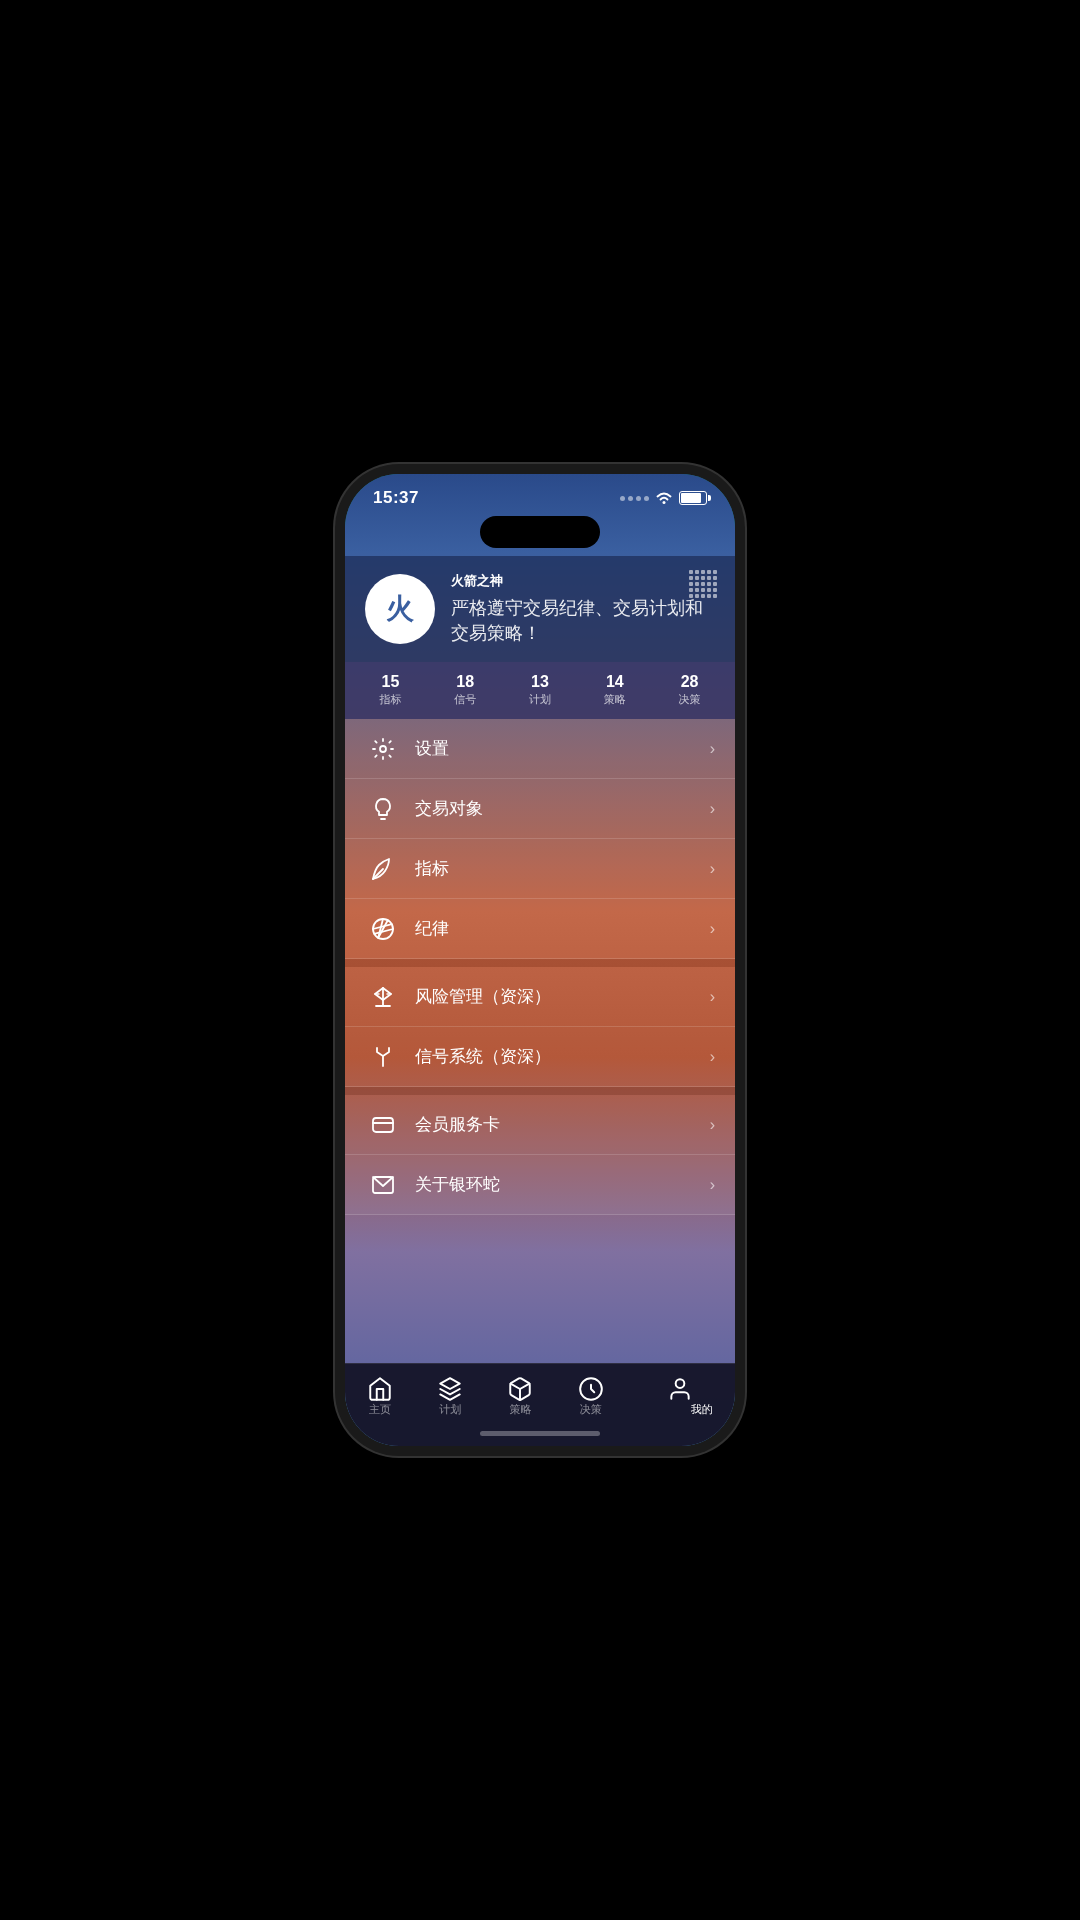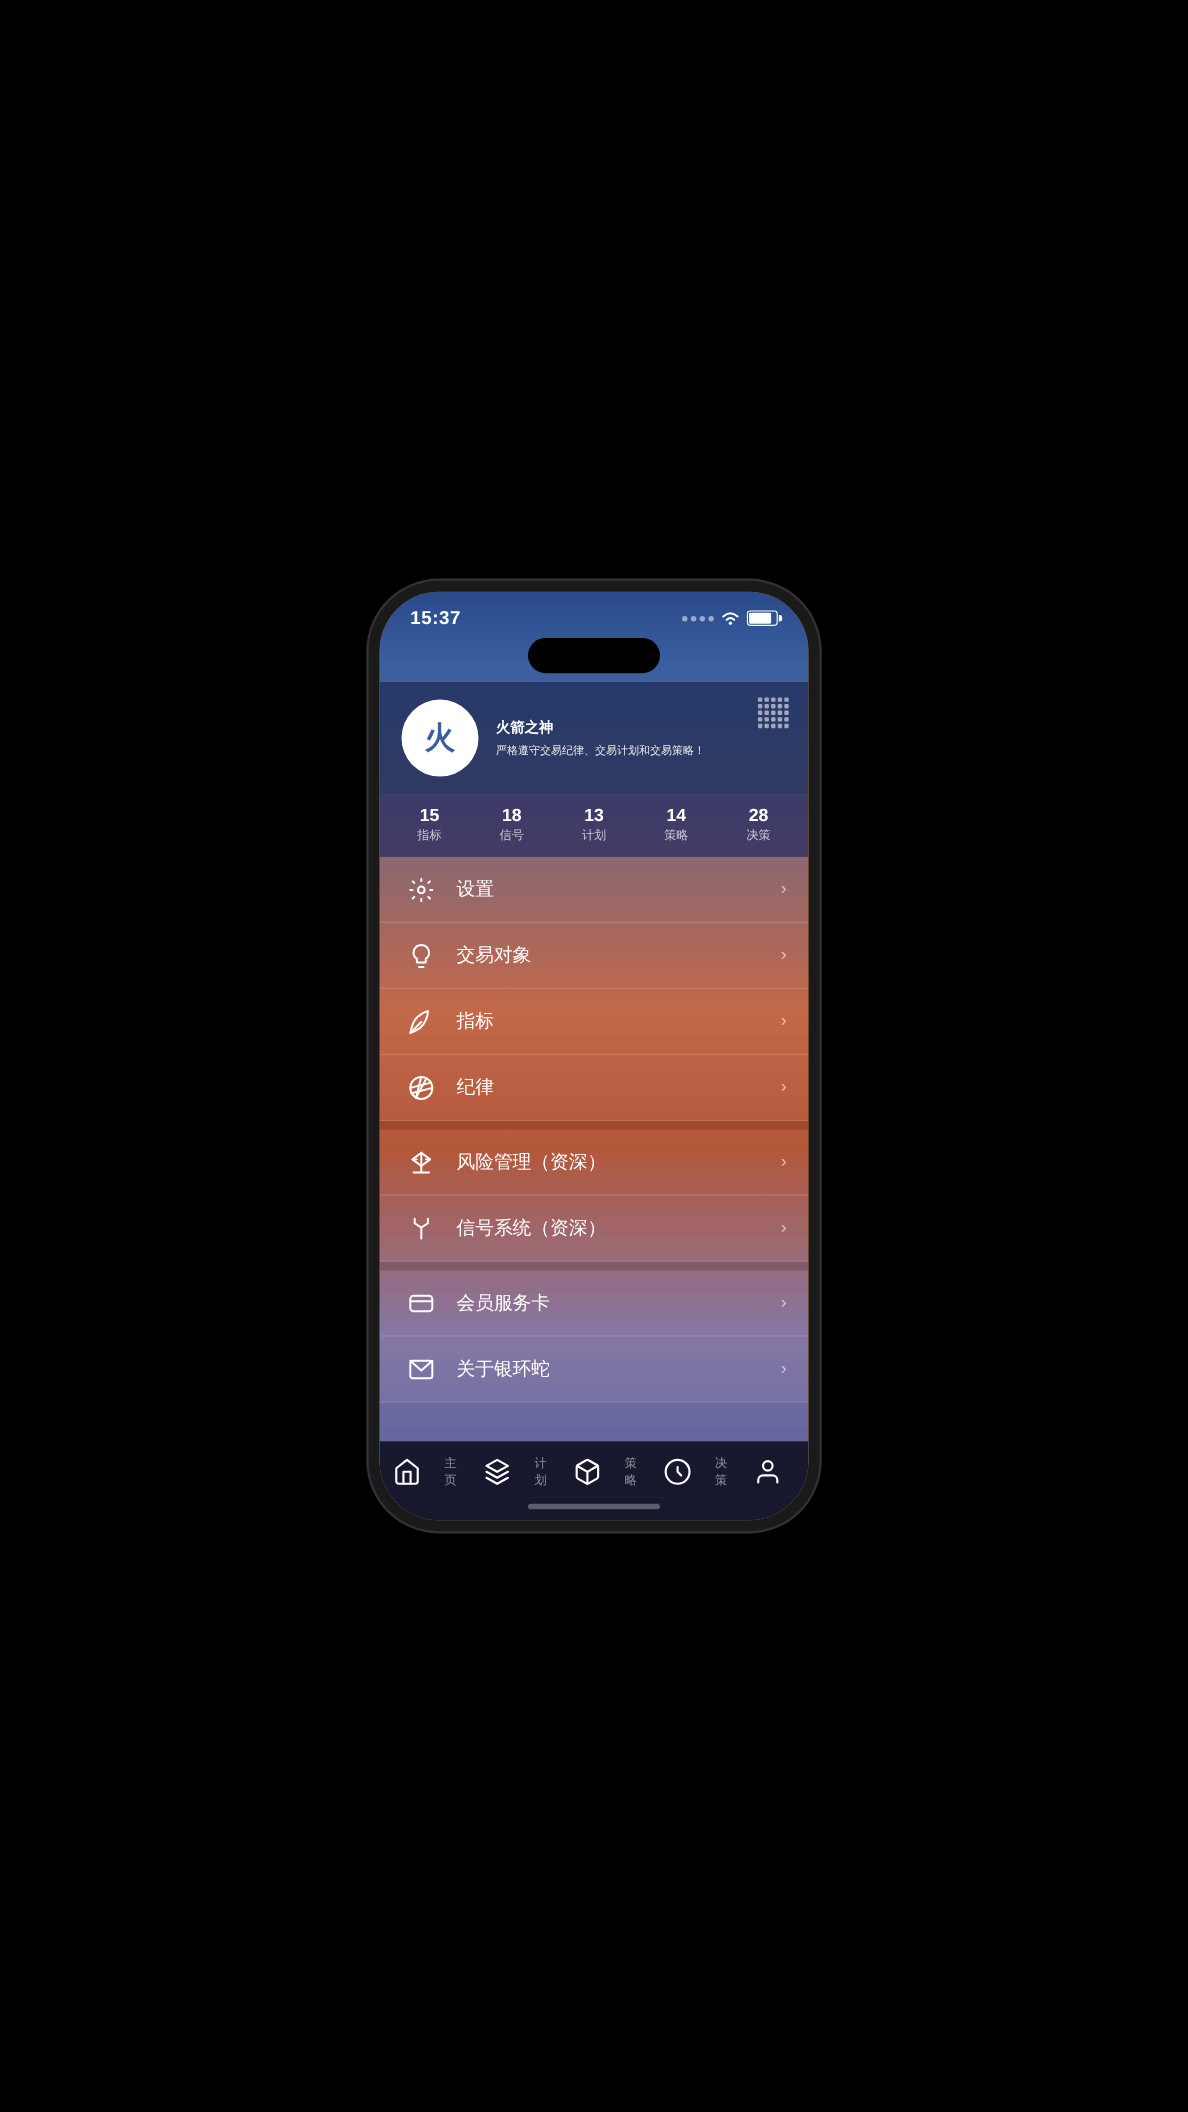--- a/index.html
+++ b/index.html
@@ -9,22 +9,22 @@
       background: #000;
       display: flex;
       justify-content: center;
       align-items: center;
       min-height: 100vh;
       font-family: -apple-system, 'PingFang SC', 'Helvetica Neue', sans-serif;
     }
 
     .phone-shell {
       width: 390px;
-      height: 844px;
-      background: #a16207;
+      height: 972px;
+      background: #0f766e;
       border-radius: 54px;
       overflow: hidden;
       position: relative;
       box-shadow: 0 0 0 10px #1a1a1a, 0 0 0 12px #333, 0 30px 80px rgba(0,0,0,0.8);
     }
 
     .phone-screen {
       width: 100%;
       height: 100%;
       background: linear-gradient(180deg, #2a4a8a 0%, #3a5fa0 8%, #c06040 45%, #b05030 60%, #8070a0 80%, #5060a0 100%);
@@ -161,21 +161,21 @@
 
     .user-name {
       color: white;
       font-size: 13px;
       font-weight: 700;
       margin-bottom: 6px;
     }
 
     .user-motto {
       color: rgba(255,255,255,0.9);
-      font-size: 10px;
+      font-size: 18px;
       line-height: 1.4;
     }
 
     
     .stats-bar {
       background: rgba(50, 50, 100, 0.8);
       display: flex;
       justify-content: space-around;
       padding: 12px 8px;
     }
@@ -265,23 +265,23 @@
     .tab-bar {
       background: rgba(20, 20, 40, 0.95);
       display: flex;
       justify-content: space-around;
       padding: 8px 0 4px;
       border-top: 0.5px solid rgba(255,255,255,0.1);
     }
 
     .tab-item {
       display: flex;
-      flex-direction: row;
-      align-items: center;
-      gap: 21px;
+      flex-direction: column;
+      align-items: center;
+      gap: 0;
       padding: 4px 12px;
       cursor: pointer;
     }
 
     .tab-icon {
       width: 26px;
       height: 26px;
       display: flex;
       align-items: center;
       justify-content: center;

